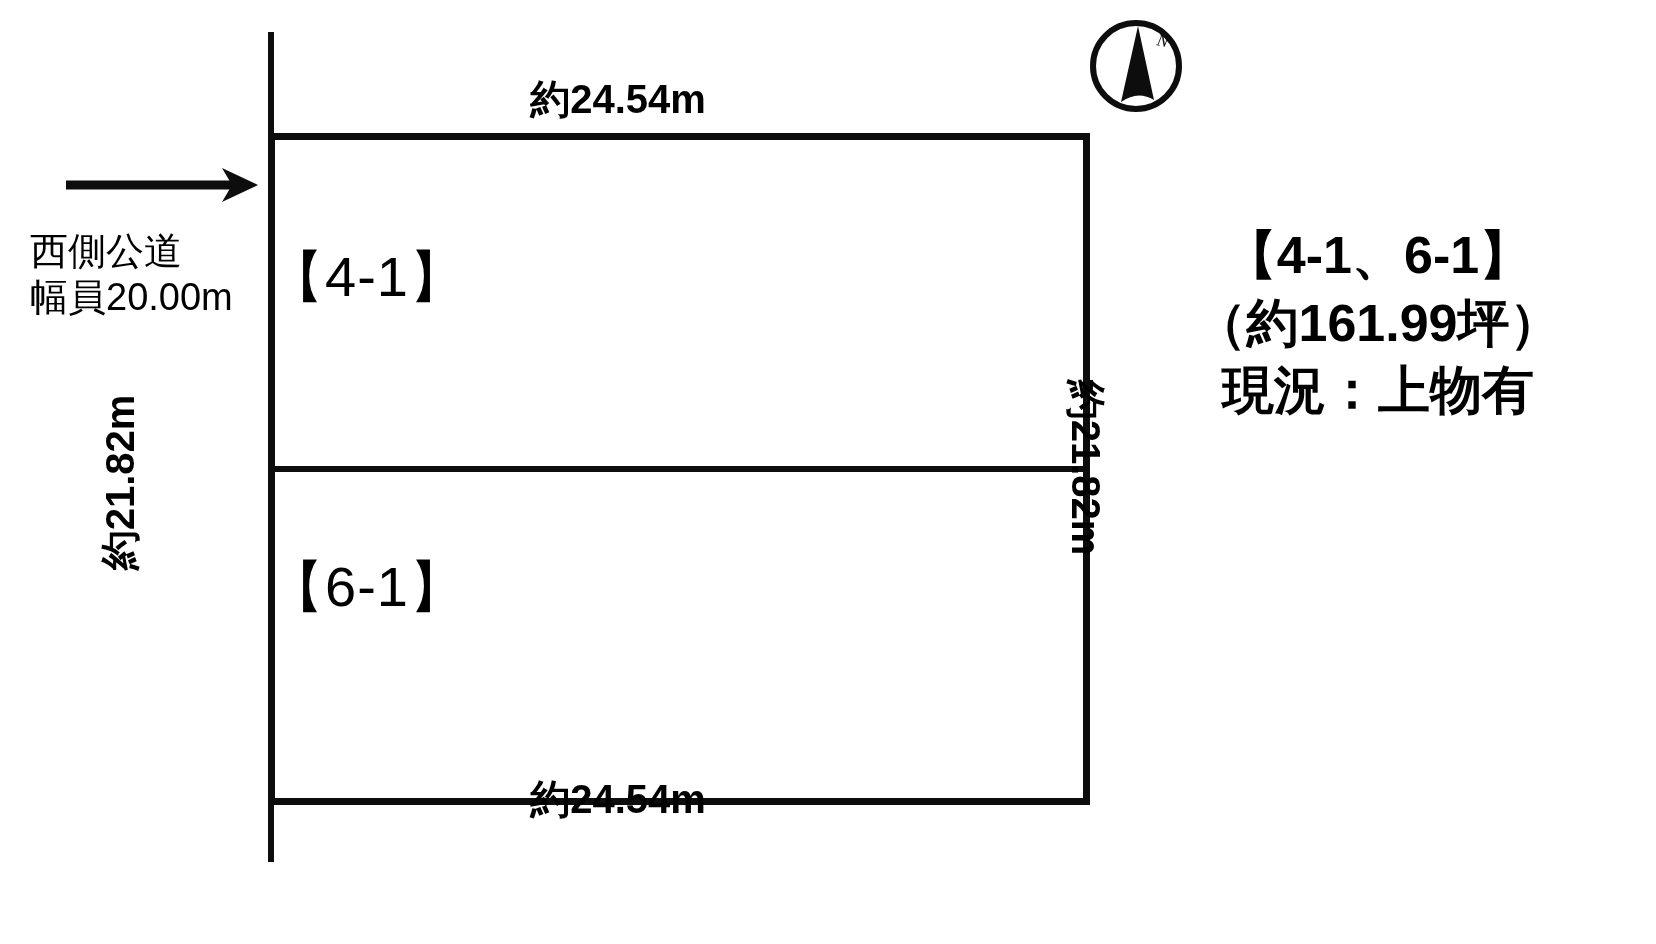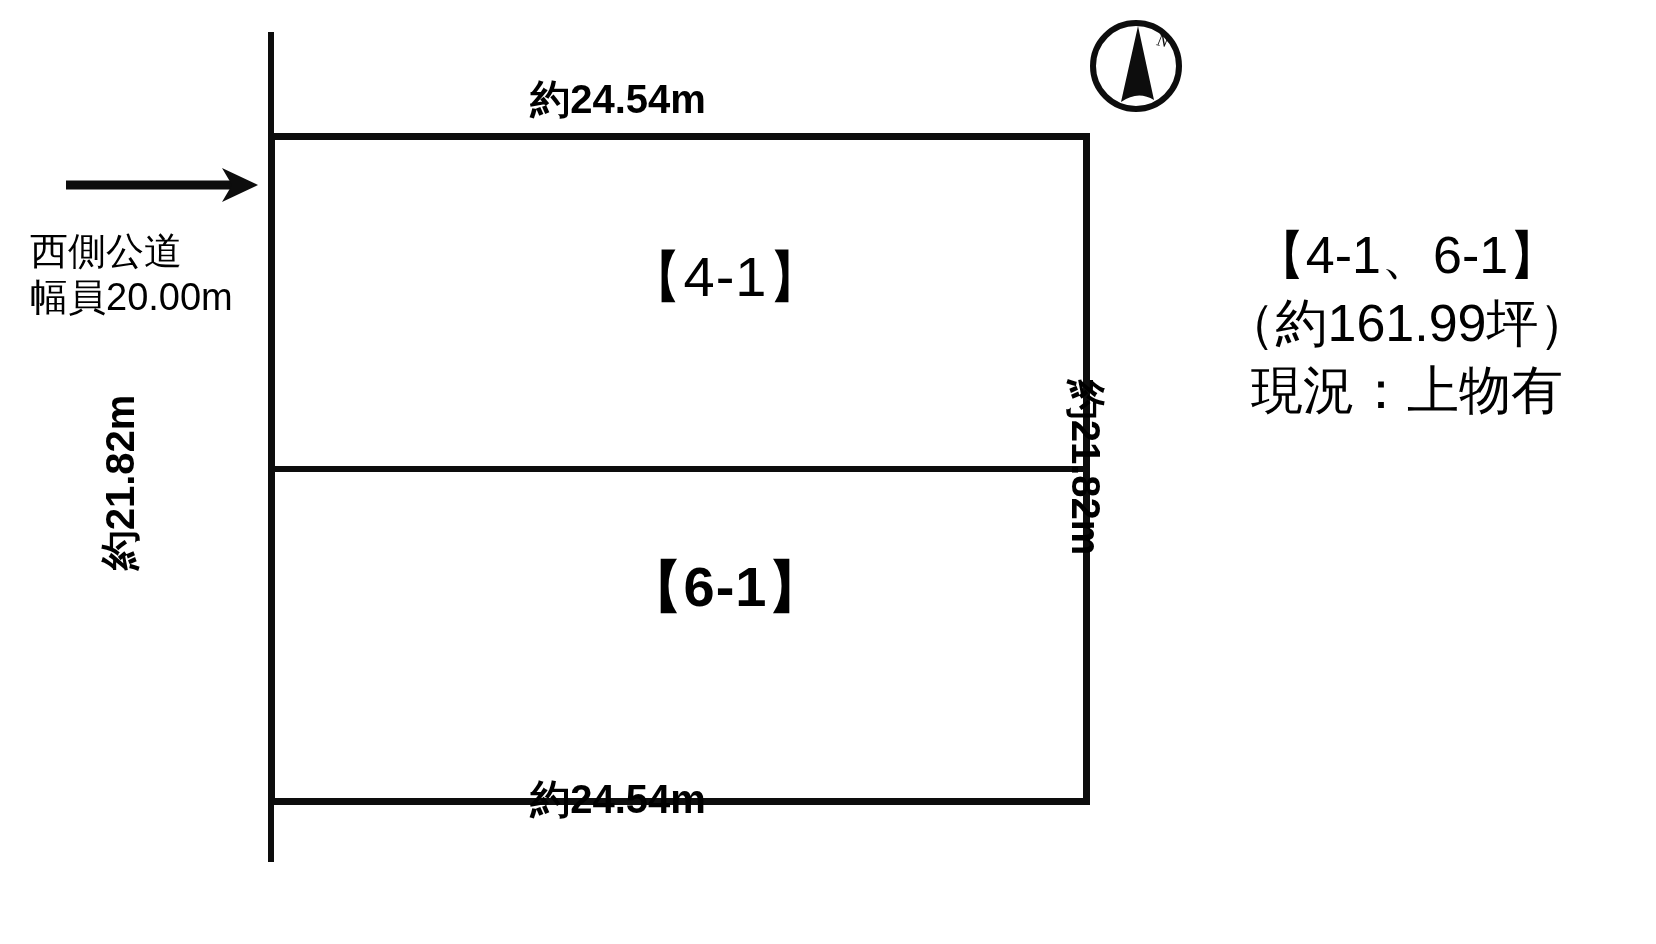--- a/index.html
+++ b/index.html
@@ -53,28 +53,27 @@
     width: 6px;
     height: 830px;
     background: #0d0d0d;
   }
 
   
   .parcel-label {
     position: absolute;
     width: 915px;
     left: 268px;
-    text-align: center;
     font-size: 56px;
     letter-spacing: 1px;
     font-weight: 400;
     white-space: nowrap;
   }
   .parcel-label.upper { top: 240px; }
-  .parcel-label.lower { top: 550px; font-weight: bold; }
+  .parcel-label.lower { top: 550px; }
 
   
   .dim {
     position: absolute;
     font-weight: bold;
     font-size: 40px;
     letter-spacing: 0px;
     white-space: nowrap;
   }
   .dim-top {
@@ -126,27 +125,28 @@
     position: absolute;
     left: 1088px;
     top: 14px;
     width: 100px;
     height: 104px;
   }
 
   
   .info-block {
     position: absolute;
-    left: 1157px;
+    left: 1128px;
     top: 222px;
     width: 500px;
     text-align: center;
     font-size: 52px;
     line-height: 1.30;
     white-space: nowrap;
+    font-weight: bold;
   }
   .info-line { display: block; }
   .info-line .sup {
     font-size: 0.55em;
     vertical-align: super;
     line-height: 0;
   }
 </style>
 </head>
 <body>

